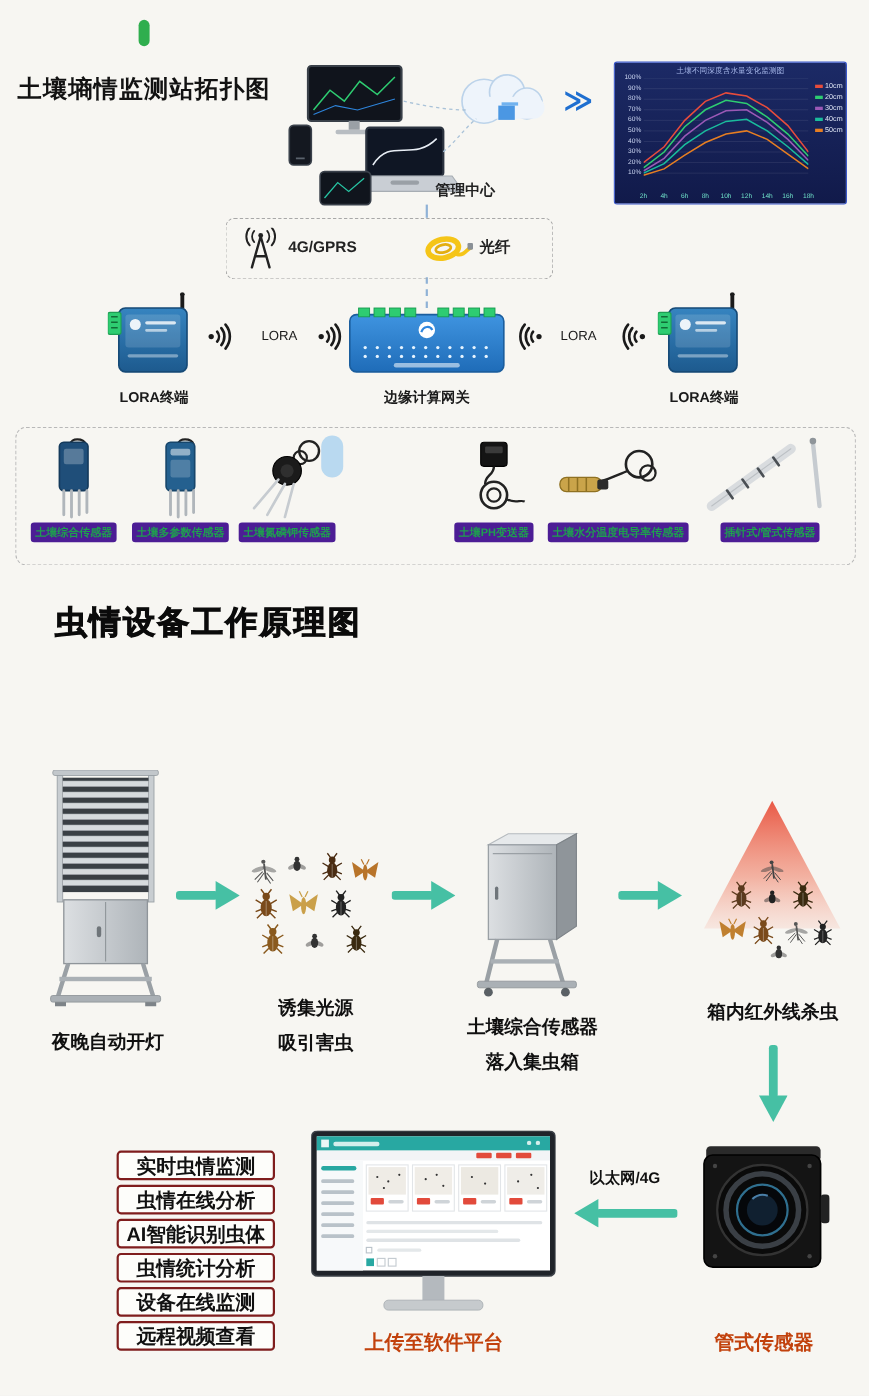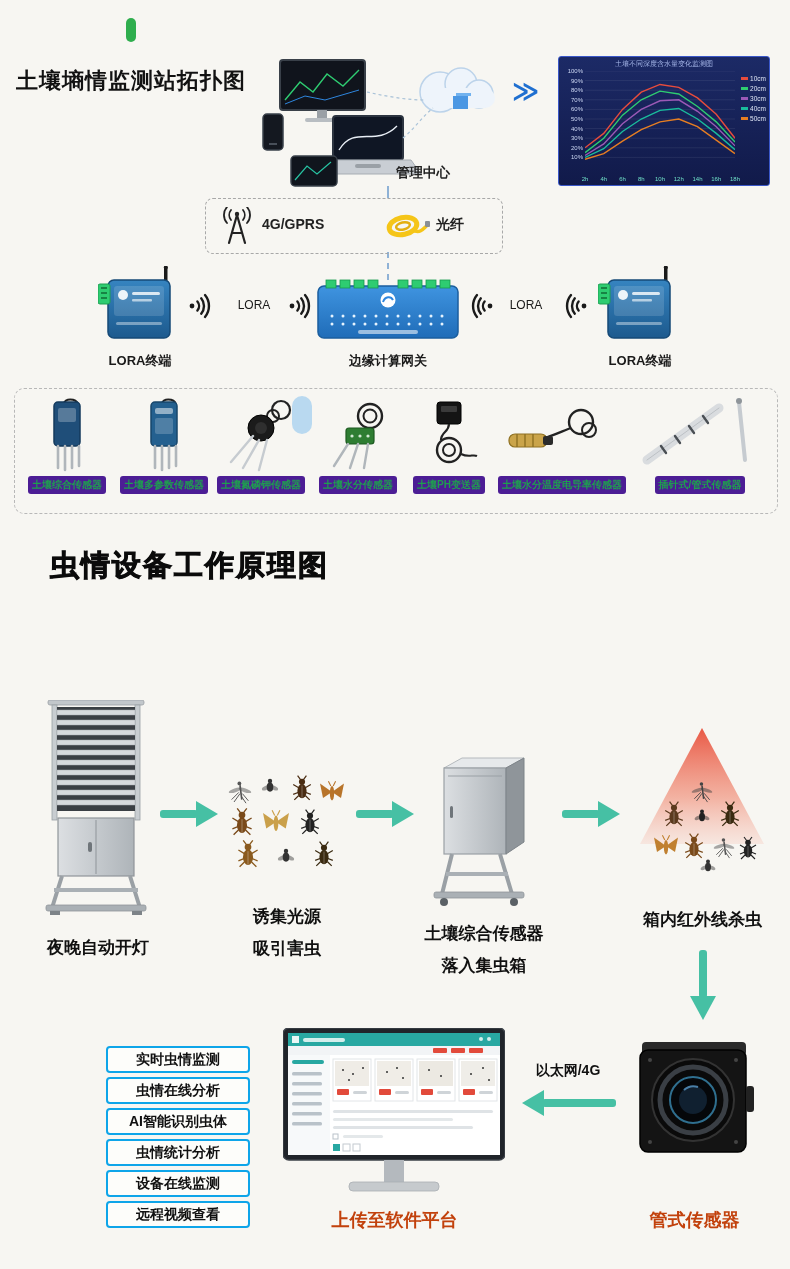--- a/index.html
+++ b/index.html
@@ -31,21 +31,21 @@
   .sensor-box{left:14px;top:388px;width:762px;height:124px;border:1.5px dashed #b8b8b8;border-radius:10px;}
   .sensor-item{position:absolute;top:396px;text-align:center;}
   .sensor-chip{display:inline-block;background:#4c1d95;color:#1f9e4f;font-size:10px;font-weight:bold;padding:2px 4px;border-radius:3px;white-space:nowrap;}
   .blue-capsule{left:292px;top:396px;width:20px;height:38px;background:#b9d9f0;border-radius:10px;}
   
   .s2-title{left:50px;top:546px;font-size:29px;font-weight:bold;color:#0b0b0b;letter-spacing:2px;-webkit-text-stroke:0.9px #0b0b0b;}
   .step-label{font-size:17px;font-weight:bold;color:#101010;text-align:center;}
   .step-label-lg{font-size:18px;font-weight:bold;color:#c2410c;text-align:center;}
   .link-label{font-size:14px;font-weight:bold;color:#101010;text-align:center;}
   .feature-list{left:106px;top:1046px;display:flex;flex-direction:column;gap:4px;}
-  .feature-box{width:140px;height:23px;background:#fdfdfa;border:2px solid #0ea5e9;border-radius:4px;display:flex;align-items:center;justify-content:center;font-size:14px;font-weight:bold;color:#111;}
+  .feature-box{width:140px;height:23px;background:#fdfdfa;border:2px solid #7f1d1d;border-radius:4px;display:flex;align-items:center;justify-content:center;font-size:18px;font-weight:bold;color:#111;}
   svg{display:block;}
 </style>
 </head>
 <body>
 
 <svg width="0" height="0" style="position:absolute" aria-hidden="true">
   <defs>
     <g id="bug">
       <ellipse cx="0" cy="1" rx="4.2" ry="6.5" fill="currentColor"></ellipse>
       <circle cx="0" cy="-7.5" r="2.8" fill="currentColor"></circle>
@@ -337,32 +337,20 @@
     <svg width="92" height="78" viewBox="0 0 92 78">
       <circle cx="66" cy="14" r="9" fill="none" stroke="#222" stroke-width="2.2"></circle>
       <circle cx="58" cy="20" r="6" fill="none" stroke="#222" stroke-width="2"></circle>
       <circle cx="46" cy="32" r="13" fill="#1b1b1b" stroke="#000" stroke-width="1"></circle>
       <circle cx="46" cy="32" r="6" fill="#2f2f2f"></circle>
       <path d="M38,40 L16,66 M44,44 L28,72 M52,44 L44,74" stroke="#c6cbd0" stroke-width="2.4" stroke-linecap="round"></path>
     </svg>
     <span class="sensor-chip">土壤氮磷钾传感器</span>
   </div>
 
-  <div class="sensor-item" style="left:312px;width:92px">
-    <svg width="92" height="78" viewBox="0 0 92 78">
-      <circle cx="58" cy="20" r="12" fill="none" stroke="#222" stroke-width="2.4"></circle>
-      <circle cx="58" cy="20" r="6.5" fill="none" stroke="#222" stroke-width="2"></circle>
-      <rect x="34" y="32" width="28" height="16" rx="3" fill="#2e7d32" stroke="#1d5a21" stroke-width="1.2"></rect>
-      <circle cx="40" cy="40" r="1.6" fill="#d4e9d5"></circle>
-        <circle cx="48" cy="40" r="1.6" fill="#d4e9d5"></circle>
-        <circle cx="56" cy="40" r="1.6" fill="#d4e9d5"></circle>
-      <path d="M36,48 L22,70 M46,48 L38,72 M56,48 L52,72" stroke="#b0b6bb" stroke-width="2.4" stroke-linecap="round"></path>
-    </svg>
-    <span class="sensor-chip">土壤水分传感器</span>
-  </div>
 
   <div class="sensor-item" style="left:497px;width:130px">
     <svg width="130" height="78" viewBox="0 0 130 78">
       <circle cx="84" cy="26" r="12" fill="none" stroke="#222" stroke-width="2.4"></circle>
       <circle cx="92" cy="34" r="7" fill="none" stroke="#222" stroke-width="2"></circle>
       <path d="M48,42 C60,38 68,34 74,32" stroke="#222" stroke-width="2.2" fill="none"></path>
       <rect x="12" y="38" width="38" height="13" rx="6" fill="#caa44a" stroke="#8f7122" stroke-width="1.2"></rect>
       <path d="M20,38 v13 M28,38 v13 M36,38 v13" stroke="#8f7122" stroke-width="1.4"></path>
       <rect x="46" y="40" width="10" height="9" rx="2" fill="#2b2b2b"></rect>
     </svg>

